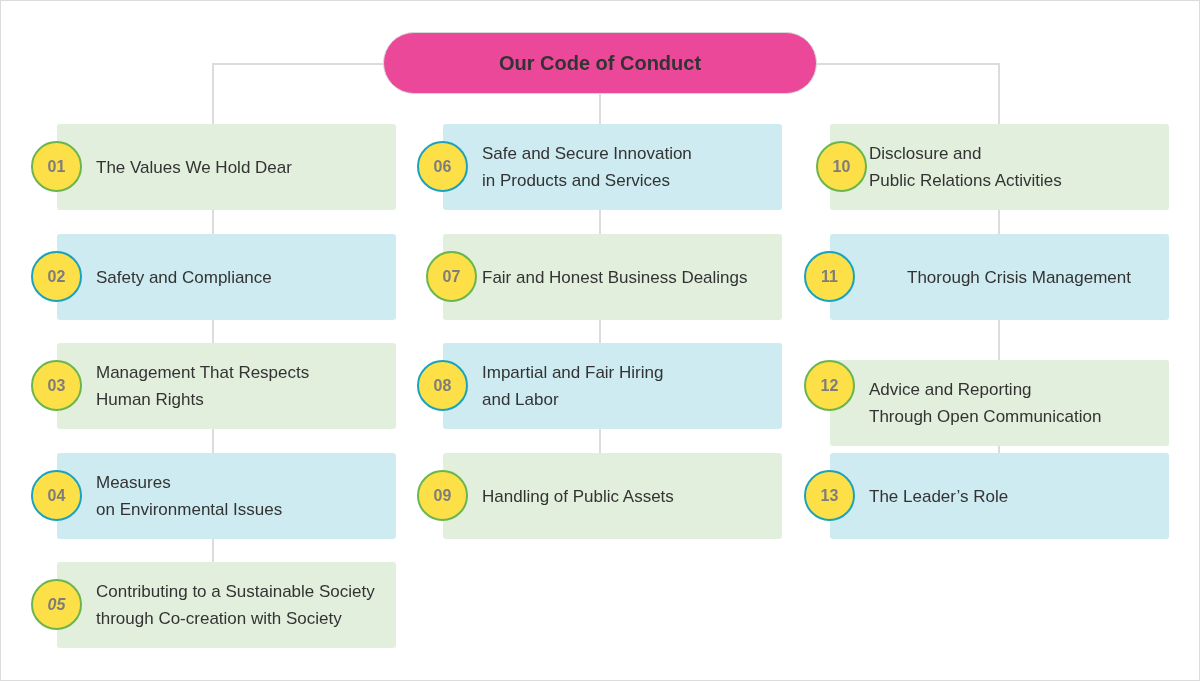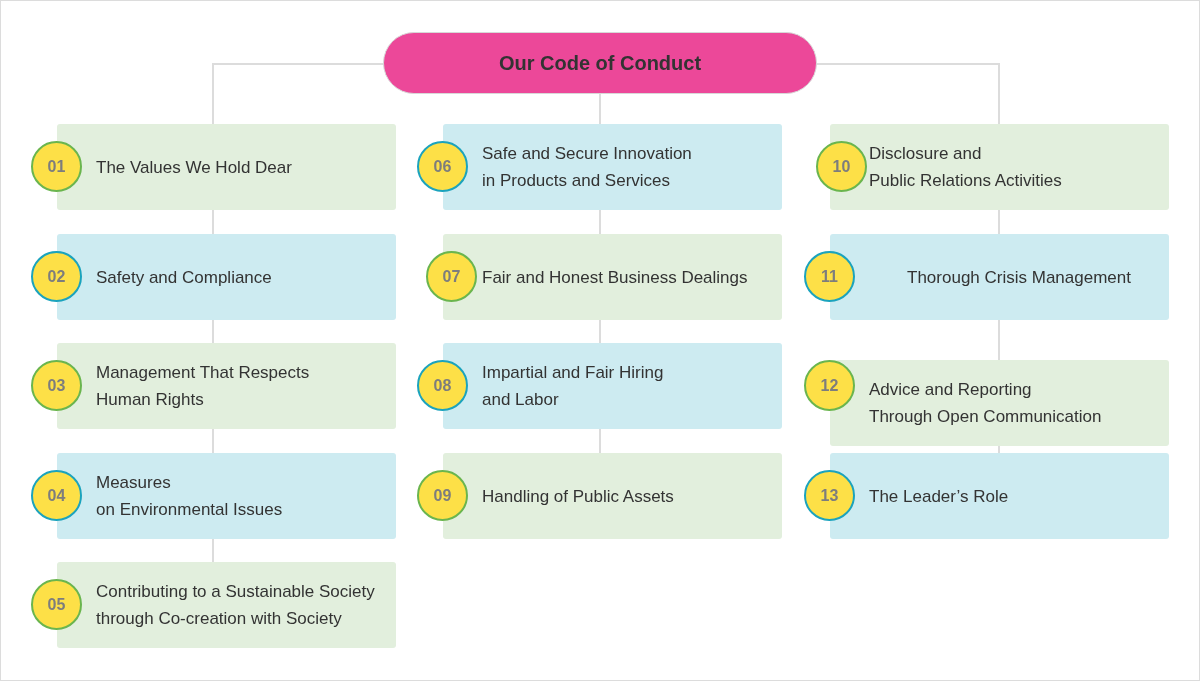--- a/index.html
+++ b/index.html
@@ -51,21 +51,21 @@
     <div class="circle green" style="left: 31px; top: 360px;">03</div>
     <div class="card blue" style="left: 57px; top: 453px;">
       <span class="card-label">Measures
 on Environmental Issues</span>
     </div>
     <div class="circle blue" style="left: 31px; top: 470px;">04</div>
     <div class="card green" style="left: 57px; top: 562px;">
       <span class="card-label">Contributing to a Sustainable Society
 through Co-creation with Society</span>
     </div>
-    <div class="circle green" style="left: 31px; top: 579px;">05</div>
+    <div class="circle green" style="left: 31px; top: 579px; font-style: italic;">05</div>
     <div class="card blue" style="left: 443px; top: 124px;">
       <span class="card-label">Safe and Secure Innovation
 in Products and Services</span>
     </div>
     <div class="circle blue" style="left: 417px; top: 141px;">06</div>
     <div class="card green" style="left: 443px; top: 234px;">
       <span class="card-label">Fair and Honest Business Dealings</span>
     </div>
     <div class="circle green" style="left: 426px; top: 251px;">07</div>
     <div class="card blue" style="left: 443px; top: 343px;">

